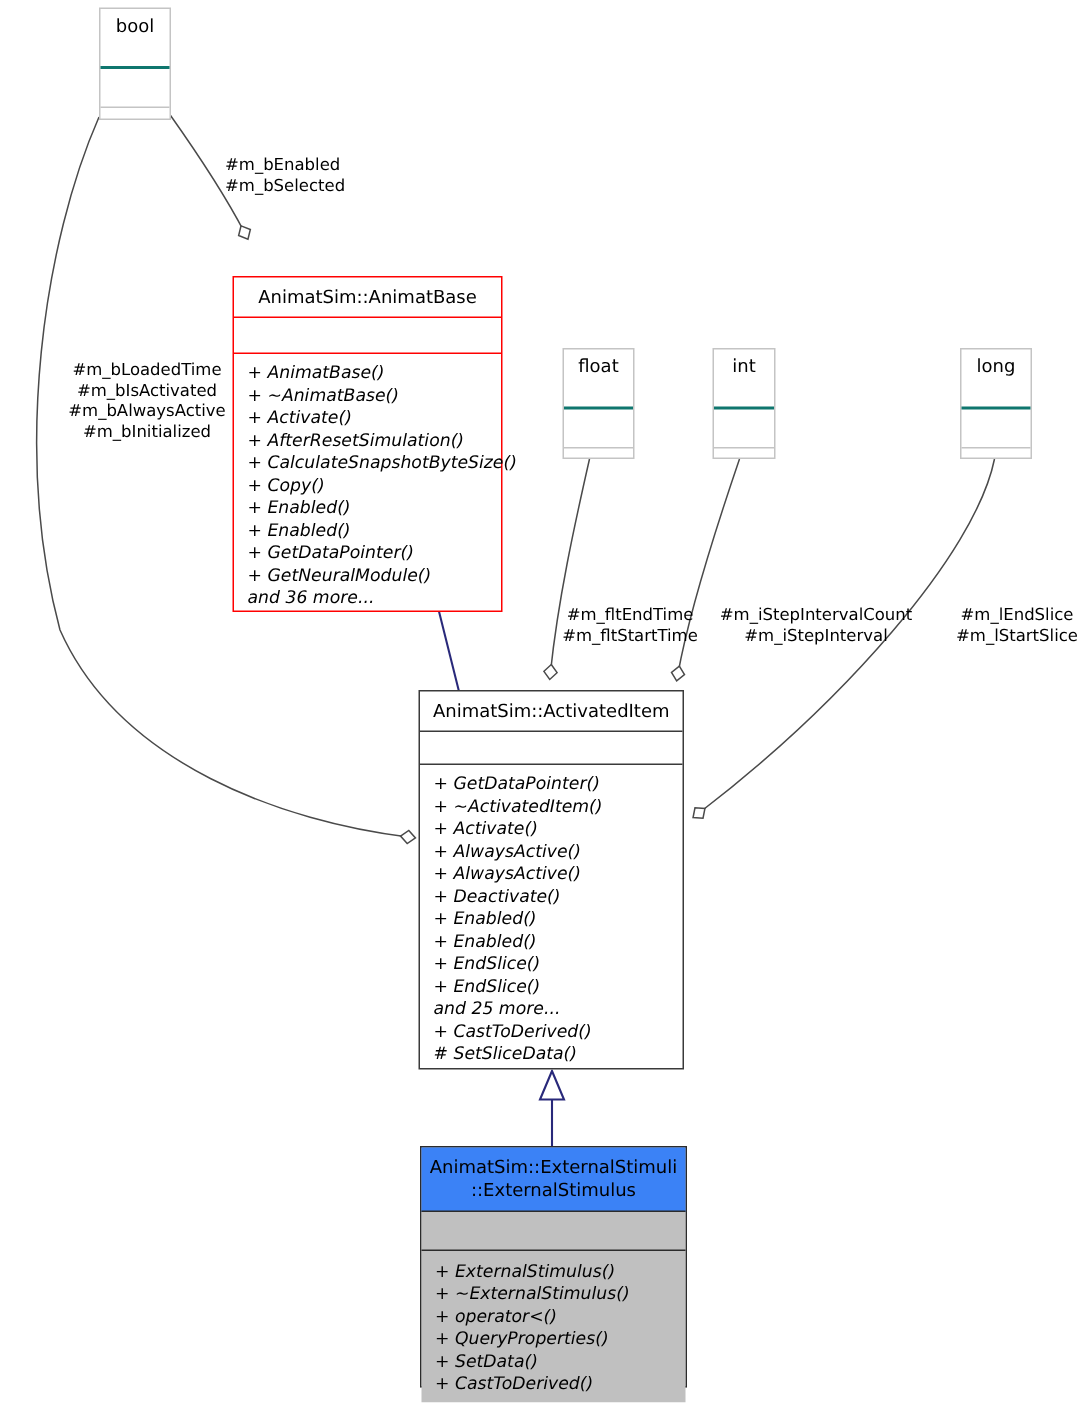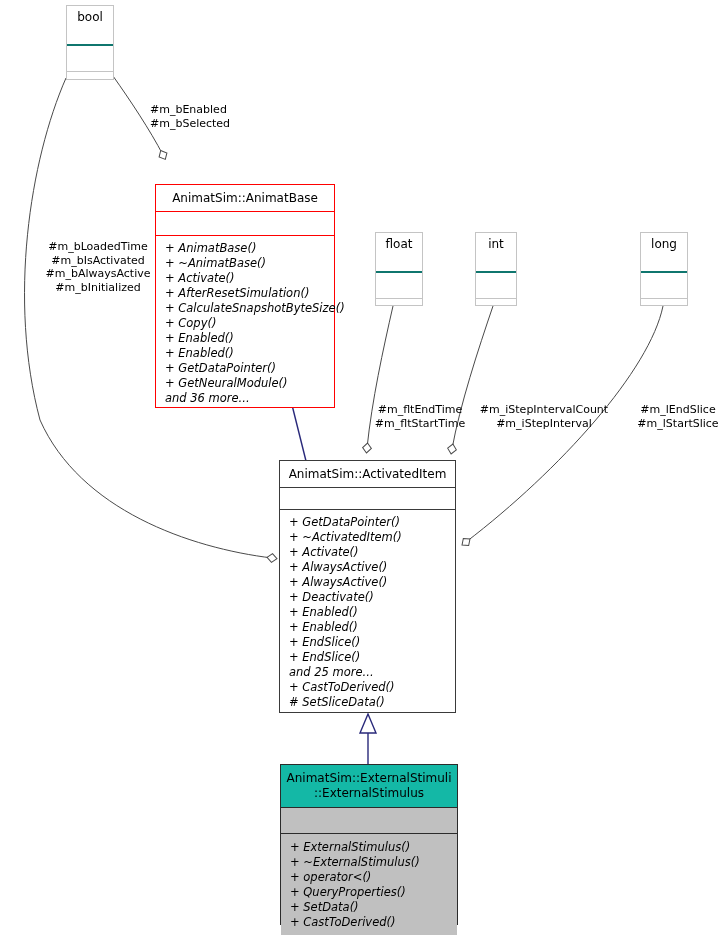--- a/index.html
+++ b/index.html
@@ -104,21 +104,21 @@
     border: 1px solid #2b2b2b;
     background: #c0c0c0;
     font-size: 11.5px;
     color: #000;
   }
   .graybox .title {
     border-bottom: 1px solid #2b2b2b;
     padding: 6px 4px;
     line-height: 15px;
     font-size: 12px;
-    background: #14b8a6;
+    background: #3b82f6;
   }
   .graybox .attrs {
     border-bottom: 1px solid #2b2b2b;
     height: 26px;
     background: #c0c0c0;
   }
   .graybox .ops {
     padding: 6px 7px 7px 9px;
     background: #c0c0c0;
   }

